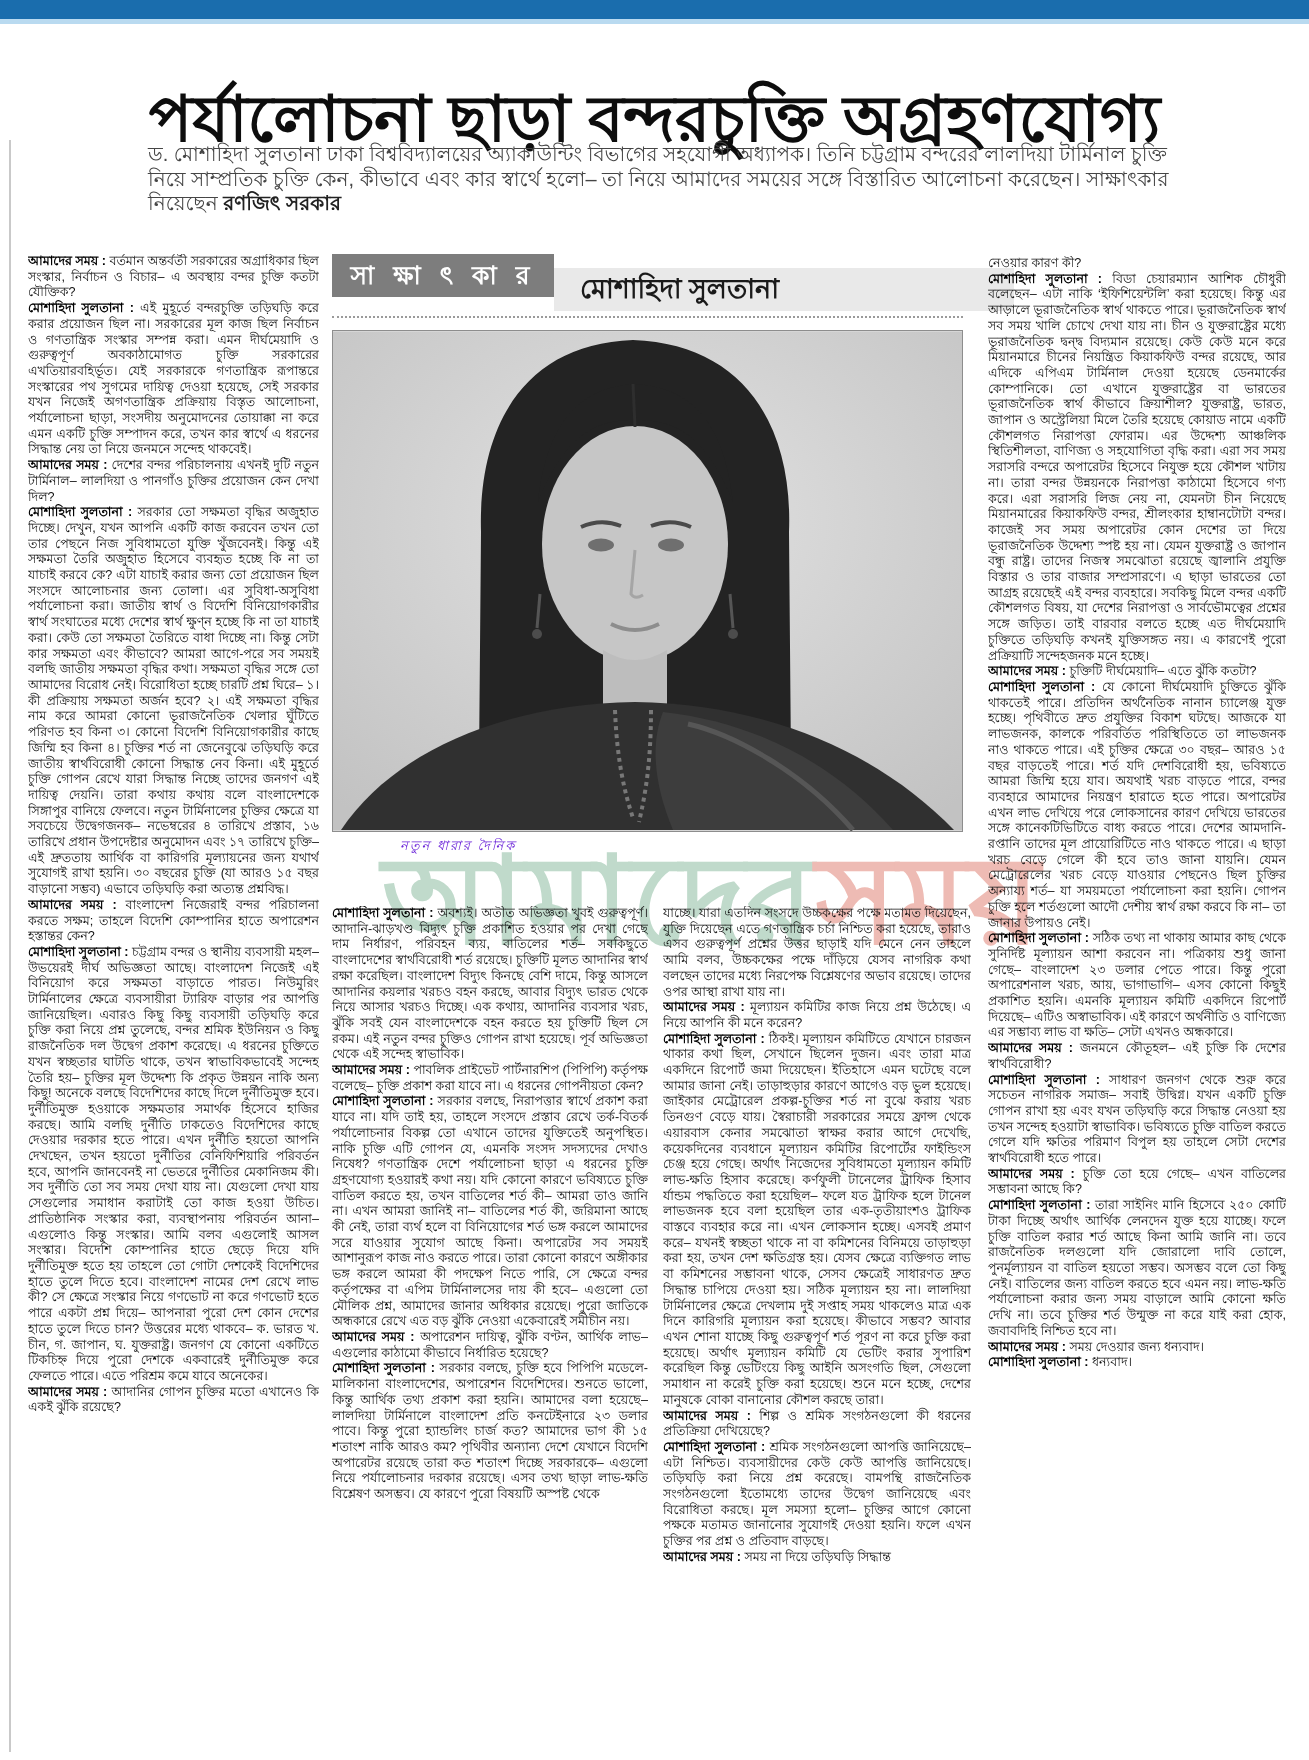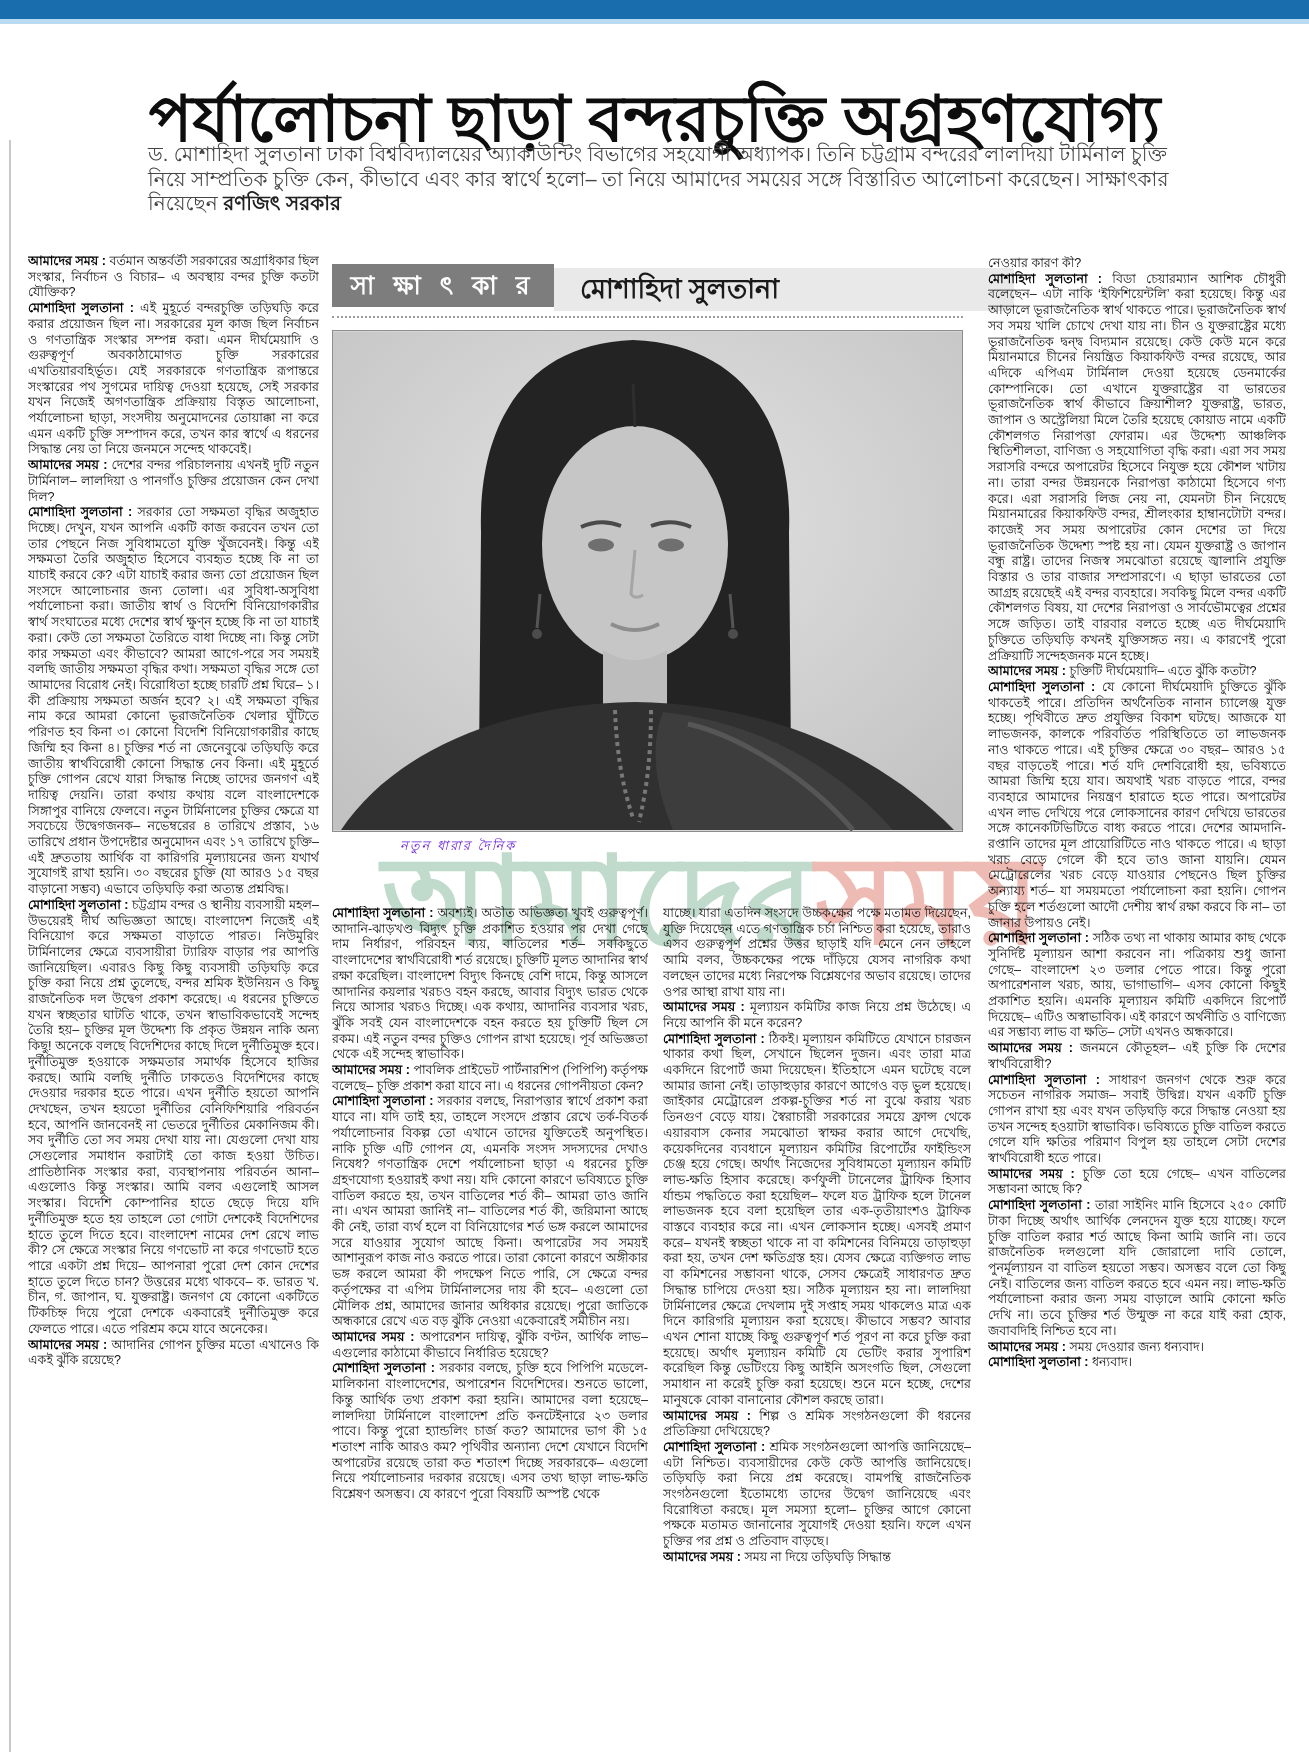--- a/index.html
+++ b/index.html
@@ -6,21 +6,21 @@
   .page{position:relative;width:1309px;height:1760px;background:#fff;overflow:hidden;
         font-family:"Liberation Sans",sans-serif;color:#111;}
   .topbar{position:absolute;top:0;left:0;width:1309px;height:19px;background:#1a6dad;
           border-bottom:5px solid #b9daf0;}
   .left-rule{position:absolute;left:9px;top:140px;width:2px;height:1612px;background:#c9c9c9;}
   .headline{position:absolute;left:0;top:40px;width:1309px;text-align:center;
             font-size:64px;font-weight:bold;color:#0d0d0d;line-height:1.15;}
   .subtitle{position:absolute;left:148px;top:142px;width:1040px;font-size:20px;
             line-height:24.5px;color:#454545;text-align:left;}
   .subtitle b{color:#222;}
-  .kicker{position:absolute;left:332px;top:264px;width:222px;height:43px;background:#7d7d7d;
+  .kicker{position:absolute;left:332px;top:254px;width:222px;height:43px;background:#7d7d7d;
           color:#fff;font-size:25px;font-weight:bold;text-align:center;line-height:43px;letter-spacing:6px;}
   .interviewee{position:absolute;left:554px;top:268px;width:460px;height:43px;background:#e9e9e9;
           color:#1a1a1a;font-size:27px;font-weight:600;line-height:43px;padding-left:26px;box-sizing:border-box;}
   .dotted-rule{position:absolute;left:332px;top:316px;width:631px;border-top:2px dotted #9a9a9a;}
   .photo{position:absolute;left:332px;top:330px;width:629px;height:500px;border:1px solid #8d8d8d;
          background:#d6d6d6;overflow:hidden;}
   .photo svg{display:block;width:100%;height:100%;}
   .caption{position:absolute;left:400px;top:836px;font-size:13px;color:#6d28d9;letter-spacing:2px;font-style:italic;}
   .watermark{position:absolute;left:382px;top:840px;z-index:0;font-size:122px;font-weight:bold;
              white-space:nowrap;opacity:0.75;line-height:1;letter-spacing:2px;}
@@ -97,20 +97,21 @@
 
   <div class="watermark">
     <span class="w1">আমাদের</span><span class="w2">সময়</span>
   </div>
 
   <div class="col col-left">
       <p class="para"><b>আমাদের সময় : </b>বর্তমান অন্তর্বর্তী সরকারের অগ্রাধিকার ছিল সংস্কার, নির্বাচন ও বিচার– এ অবস্থায় বন্দর চুক্তি কতটা যৌক্তিক?</p>
       <p class="para"><b>মোশাহিদা সুলতানা : </b>এই মুহূর্তে বন্দরচুক্তি তড়িঘড়ি করে করার প্রয়োজন ছিল না। সরকারের মূল কাজ ছিল নির্বাচন ও গণতান্ত্রিক সংস্কার সম্পন্ন করা। এমন দীর্ঘমেয়াদি ও গুরুত্বপূর্ণ অবকাঠামোগত চুক্তি সরকারের এখতিয়ারবহির্ভূত। যেই সরকারকে গণতান্ত্রিক রূপান্তরে সংস্কারের পথ সুগমের দায়িত্ব দেওয়া হয়েছে, সেই সরকার যখন নিজেই অগণতান্ত্রিক প্রক্রিয়ায় বিস্তৃত আলোচনা, পর্যালোচনা ছাড়া, সংসদীয় অনুমোদনের তোয়াক্কা না করে এমন একটি চুক্তি সম্পাদন করে, তখন কার স্বার্থে এ ধরনের সিদ্ধান্ত নেয় তা নিয়ে জনমনে সন্দেহ থাকবেই।</p>
       <p class="para"><b>আমাদের সময় : </b>দেশের বন্দর পরিচালনায় এখনই দুটি নতুন টার্মিনাল– লালদিয়া ও পানগাঁও চুক্তির প্রয়োজন কেন দেখা দিল?</p>
       <p class="para"><b>মোশাহিদা সুলতানা : </b>সরকার তো সক্ষমতা বৃদ্ধির অজুহাত দিচ্ছে। দেখুন, যখন আপনি একটি কাজ করবেন তখন তো তার পেছনে নিজ সুবিধামতো যুক্তি খুঁজবেনই। কিন্তু এই সক্ষমতা তৈরি অজুহাত হিসেবে ব্যবহৃত হচ্ছে কি না তা যাচাই করবে কে? এটা যাচাই করার জন্য তো প্রয়োজন ছিল সংসদে আলোচনার জন্য তোলা। এর সুবিধা-অসুবিধা পর্যালোচনা করা। জাতীয় স্বার্থ ও বিদেশি বিনিয়োগকারীর স্বার্থ সংঘাতের মধ্যে দেশের স্বার্থ ক্ষুণ্ন হচ্ছে কি না তা যাচাই করা। কেউ তো সক্ষমতা তৈরিতে বাধা দিচ্ছে না। কিন্তু সেটা কার সক্ষমতা এবং কীভাবে? আমরা আগে-পরে সব সময়ই বলছি জাতীয় সক্ষমতা বৃদ্ধির কথা। সক্ষমতা বৃদ্ধির সঙ্গে তো আমাদের বিরোধ নেই। বিরোধিতা হচ্ছে চারটি প্রশ্ন ঘিরে– ১। কী প্রক্রিয়ায় সক্ষমতা অর্জন হবে? ২। এই সক্ষমতা বৃদ্ধির নাম করে আমরা কোনো ভূরাজনৈতিক খেলার ঘুঁটিতে পরিণত হব কিনা ৩। কোনো বিদেশি বিনিয়োগকারীর কাছে জিম্মি হব কিনা ৪। চুক্তির শর্ত না জেনেবুঝে তড়িঘড়ি করে জাতীয় স্বার্থবিরোধী কোনো সিদ্ধান্ত নেব কিনা। এই মুহূর্তে চুক্তি গোপন রেখে যারা সিদ্ধান্ত নিচ্ছে তাদের জনগণ এই দায়িত্ব দেয়নি। তারা কথায় কথায় বলে বাংলাদেশকে সিঙ্গাপুর বানিয়ে ফেলবে। নতুন টার্মিনালের চুক্তির ক্ষেত্রে যা সবচেয়ে উদ্বেগজনক– নভেম্বরের ৪ তারিখে প্রস্তাব, ১৬ তারিখে প্রধান উপদেষ্টার অনুমোদন এবং ১৭ তারিখে চুক্তি– এই দ্রুততায় আর্থিক বা কারিগরি মূল্যায়নের জন্য যথার্থ সুযোগই রাখা হয়নি। ৩০ বছরের চুক্তি (যা আরও ১৫ বছর বাড়ানো সম্ভব) এভাবে তড়িঘড়ি করা অত্যন্ত প্রশ্নবিদ্ধ।</p>
+      <p class="para"><b>আমাদের সময় : </b>বাংলাদেশ নিজেরাই বন্দর পরিচালনা করতে সক্ষম; তাহলে বিদেশি কোম্পানির হাতে অপারেশন হস্তান্তর কেন?</p>
       <p class="para"><b>মোশাহিদা সুলতানা : </b>চট্টগ্রাম বন্দর ও স্থানীয় ব্যবসায়ী মহল– উভয়েরই দীর্ঘ অভিজ্ঞতা আছে। বাংলাদেশ নিজেই এই বিনিয়োগ করে সক্ষমতা বাড়াতে পারত। নিউমুরিং টার্মিনালের ক্ষেত্রে ব্যবসায়ীরা ট্যারিফ বাড়ার পর আপত্তি জানিয়েছিল। এবারও কিছু কিছু ব্যবসায়ী তড়িঘড়ি করে চুক্তি করা নিয়ে প্রশ্ন তুলেছে, বন্দর শ্রমিক ইউনিয়ন ও কিছু রাজনৈতিক দল উদ্বেগ প্রকাশ করেছে। এ ধরনের চুক্তিতে যখন স্বচ্ছতার ঘাটতি থাকে, তখন স্বাভাবিকভাবেই সন্দেহ তৈরি হয়– চুক্তির মূল উদ্দেশ্য কি প্রকৃত উন্নয়ন নাকি অন্য কিছু! অনেকে বলছে বিদেশিদের কাছে দিলে দুর্নীতিমুক্ত হবে। দুর্নীতিমুক্ত হওয়াকে সক্ষমতার সমার্থক হিসেবে হাজির করছে। আমি বলছি দুর্নীতি ঢাকতেও বিদেশিদের কাছে দেওয়ার দরকার হতে পারে। এখন দুর্নীতি হয়তো আপনি দেখছেন, তখন হয়তো দুর্নীতির বেনিফিশিয়ারি পরিবর্তন হবে, আপনি জানবেনই না ভেতরে দুর্নীতির মেকানিজম কী। সব দুর্নীতি তো সব সময় দেখা যায় না। যেগুলো দেখা যায় সেগুলোর সমাধান করাটাই তো কাজ হওয়া উচিত। প্রাতিষ্ঠানিক সংস্কার করা, ব্যবস্থাপনায় পরিবর্তন আনা– এগুলোও কিন্তু সংস্কার। আমি বলব এগুলোই আসল সংস্কার। বিদেশি কোম্পানির হাতে ছেড়ে দিয়ে যদি দুর্নীতিমুক্ত হতে হয় তাহলে তো গোটা দেশকেই বিদেশিদের হাতে তুলে দিতে হবে। বাংলাদেশ নামের দেশ রেখে লাভ কী? সে ক্ষেত্রে সংস্কার নিয়ে গণভোট না করে গণভোট হতে পারে একটা প্রশ্ন দিয়ে– আপনারা পুরো দেশ কোন দেশের হাতে তুলে দিতে চান? উত্তরের মধ্যে থাকবে– ক. ভারত খ. চীন, গ. জাপান, ঘ. যুক্তরাষ্ট্র। জনগণ যে কোনো একটিতে টিকচিহ্ন দিয়ে পুরো দেশকে একবারেই দুর্নীতিমুক্ত করে ফেলতে পারে। এতে পরিশ্রম কমে যাবে অনেকের।</p>
       <p class="para"><b>আমাদের সময় : </b>আদানির গোপন চুক্তির মতো এখানেও কি একই ঝুঁকি রয়েছে?</p>
     </div>
   <div class="col col-a">
       <p class="para"><b>মোশাহিদা সুলতানা : </b>অবশ্যই। অতীত অভিজ্ঞতা খুবই গুরুত্বপূর্ণ। আদানি-ঝাড়খণ্ড বিদ্যুৎ চুক্তি প্রকাশিত হওয়ার পর দেখা গেছে দাম নির্ধারণ, পরিবহন ব্যয়, বাতিলের শর্ত– সবকিছুতে বাংলাদেশের স্বার্থবিরোধী শর্ত রয়েছে। চুক্তিটি মূলত আদানির স্বার্থ রক্ষা করেছিল। বাংলাদেশ বিদ্যুৎ কিনছে বেশি দামে, কিন্তু আসলে আদানির কয়লার খরচও বহন করছে, আবার বিদ্যুৎ ভারত থেকে নিয়ে আসার খরচও দিচ্ছে। এক কথায়, আদানির ব্যবসার খরচ, ঝুঁকি সবই যেন বাংলাদেশকে বহন করতে হয় চুক্তিটি ছিল সে রকম। এই নতুন বন্দর চুক্তিও গোপন রাখা হয়েছে। পূর্ব অভিজ্ঞতা থেকে এই সন্দেহ স্বাভাবিক।</p>
       <p class="para"><b>আমাদের সময় : </b>পাবলিক প্রাইভেট পার্টনারশিপ (পিপিপি) কর্তৃপক্ষ বলেছে– চুক্তি প্রকাশ করা যাবে না। এ ধরনের গোপনীয়তা কেন?</p>
       <p class="para"><b>মোশাহিদা সুলতানা : </b>সরকার বলছে, নিরাপত্তার স্বার্থে প্রকাশ করা যাবে না। যদি তাই হয়, তাহলে সংসদে প্রস্তাব রেখে তর্ক-বিতর্ক পর্যালোচনার বিকল্প তো এখানে তাদের যুক্তিতেই অনুপস্থিত। নাকি চুক্তি এটি গোপন যে, এমনকি সংসদ সদস্যদের দেখাও নিষেধ? গণতান্ত্রিক দেশে পর্যালোচনা ছাড়া এ ধরনের চুক্তি গ্রহণযোগ্য হওয়ারই কথা নয়। যদি কোনো কারণে ভবিষ্যতে চুক্তি বাতিল করতে হয়, তখন বাতিলের শর্ত কী– আমরা তাও জানি না। এখন আমরা জানিই না– বাতিলের শর্ত কী, জরিমানা আছে কী নেই, তারা ব্যর্থ হলে বা বিনিয়োগের শর্ত ভঙ্গ করলে আমাদের সরে যাওয়ার সুযোগ আছে কিনা। অপারেটর সব সময়ই আশানুরূপ কাজ নাও করতে পারে। তারা কোনো কারণে অঙ্গীকার ভঙ্গ করলে আমরা কী পদক্ষেপ নিতে পারি, সে ক্ষেত্রে বন্দর কর্তৃপক্ষের বা এপিম টার্মিনালসের দায় কী হবে– এগুলো তো মৌলিক প্রশ্ন, আমাদের জানার অধিকার রয়েছে। পুরো জাতিকে অন্ধকারে রেখে এত বড় ঝুঁকি নেওয়া একেবারেই সমীচীন নয়।</p>
       <p class="para"><b>আমাদের সময় : </b>অপারেশন দায়িত্ব, ঝুঁকি বণ্টন, আর্থিক লাভ– এগুলোর কাঠামো কীভাবে নির্ধারিত হয়েছে?</p>
       <p class="para"><b>মোশাহিদা সুলতানা : </b>সরকার বলছে, চুক্তি হবে পিপিপি মডেলে-মালিকানা বাংলাদেশের, অপারেশন বিদেশিদের। শুনতে ভালো, কিন্তু আর্থিক তথ্য প্রকাশ করা হয়নি। আমাদের বলা হয়েছে– লালদিয়া টার্মিনালে বাংলাদেশ প্রতি কনটেইনারে ২৩ ডলার পাবে। কিন্তু পুরো হ্যান্ডলিং চার্জ কত? আমাদের ভাগ কী ১৫ শতাংশ নাকি আরও কম? পৃথিবীর অন্যান্য দেশে যেখানে বিদেশি অপারেটর রয়েছে তারা কত শতাংশ দিচ্ছে সরকারকে– এগুলো নিয়ে পর্যালোচনার দরকার রয়েছে। এসব তথ্য ছাড়া লাভ-ক্ষতি বিশ্লেষণ অসম্ভব। যে কারণে পুরো বিষয়টি অস্পষ্ট থেকে</p>
     </div>

